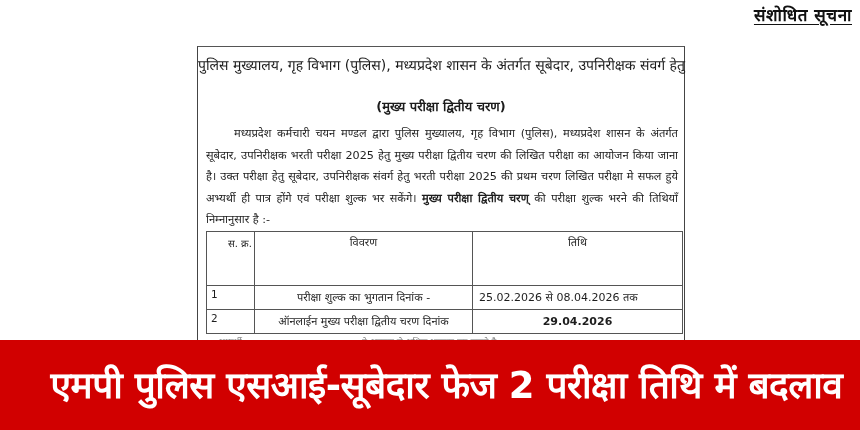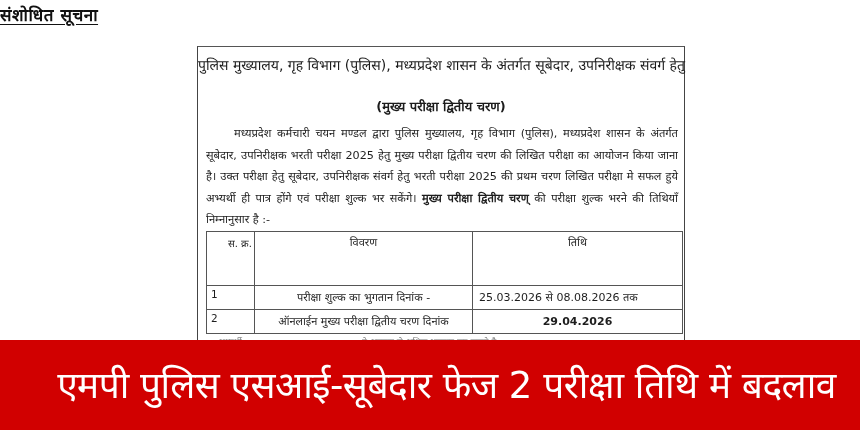--- a/index.html
+++ b/index.html
@@ -13,21 +13,21 @@
       position: relative;
       overflow: hidden;
       font-family: "DejaVu Sans", sans-serif;
       color: #1a1a1a;
     }
     .notice-title {
       position: absolute;
       left: 0;
       width: 852px;
       top: 3px;
-      text-align: left;
+      text-align: right;
       font-size: 17px;
       font-weight: bold;
       text-decoration: underline;
       text-underline-offset: 3px;
       letter-spacing: 0.5px;
       color: #111;
     }
     .doc-box {
       position: absolute;
       left: 197px;
@@ -128,21 +128,21 @@
       width: 860px;
       height: 90px;
       background: #d10000;
       display: flex;
       align-items: center;
       justify-content: center;
     }
     .banner-text {
       color: #ffffff;
       font-family: "DejaVu Sans", sans-serif;
-      font-weight: normal;
+      font-weight: bold;
       font-size: 37px;
       letter-spacing: -0.5px;
       white-space: nowrap;
       margin-top: -4px;
       margin-left: 33px;
     }
   </style>
 </head>
 <body>
 
@@ -163,21 +163,21 @@
       <tr>
         <th class="col-sn">स. क्र.</th>
         <th class="col-desc">विवरण</th>
         <th class="col-date">तिथि</th>
       </tr>
     </thead>
     <tbody>
       <tr>
         <td class="sn">1</td>
         <td class="desc">परीक्षा शुल्क का भुगतान दिनांक -</td>
-        <td class="date">25.03.2026 से 08.08.2026  तक</td>
+        <td class="date">25.02.2026 से 08.04.2026  तक</td>
       </tr>
       <tr>
         <td class="sn">2</td>
         <td class="desc">ऑनलाईन मुख्य परीक्षा द्वितीय चरण दिनांक</td>
         <td class="date bold">29.04.2026</td>
       </tr>
     </tbody>
   </table>
 
   <div class="cut-line">अभ्यर्थी ........................................ वे अनुसार से अधिक भुगतान कर सकते है</div>

